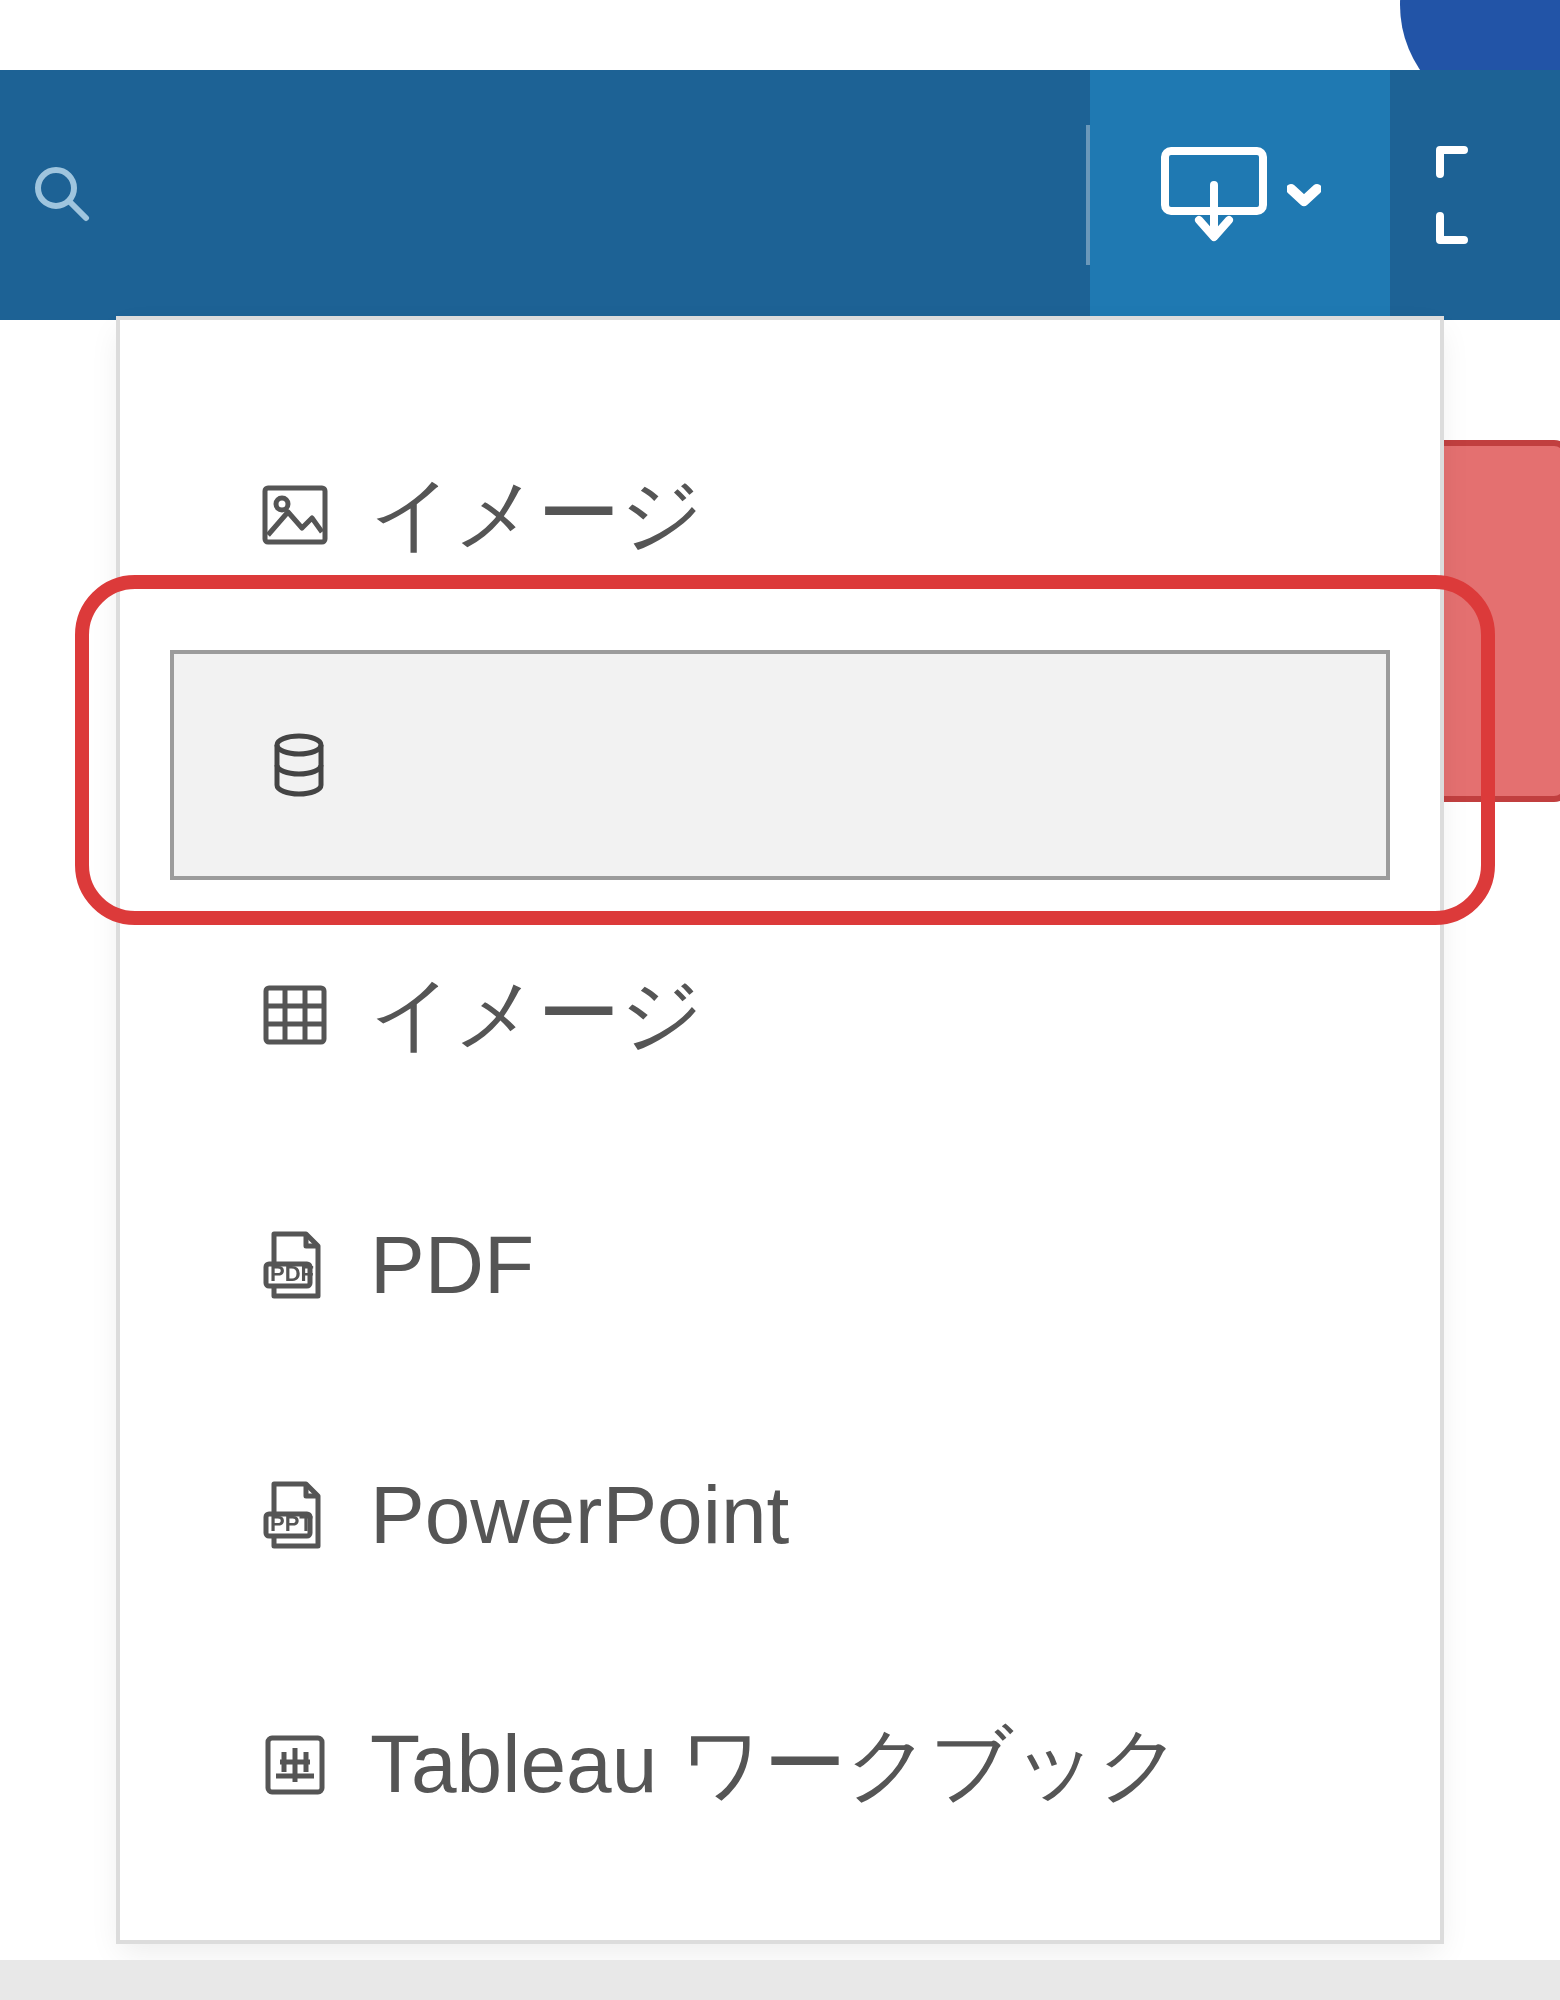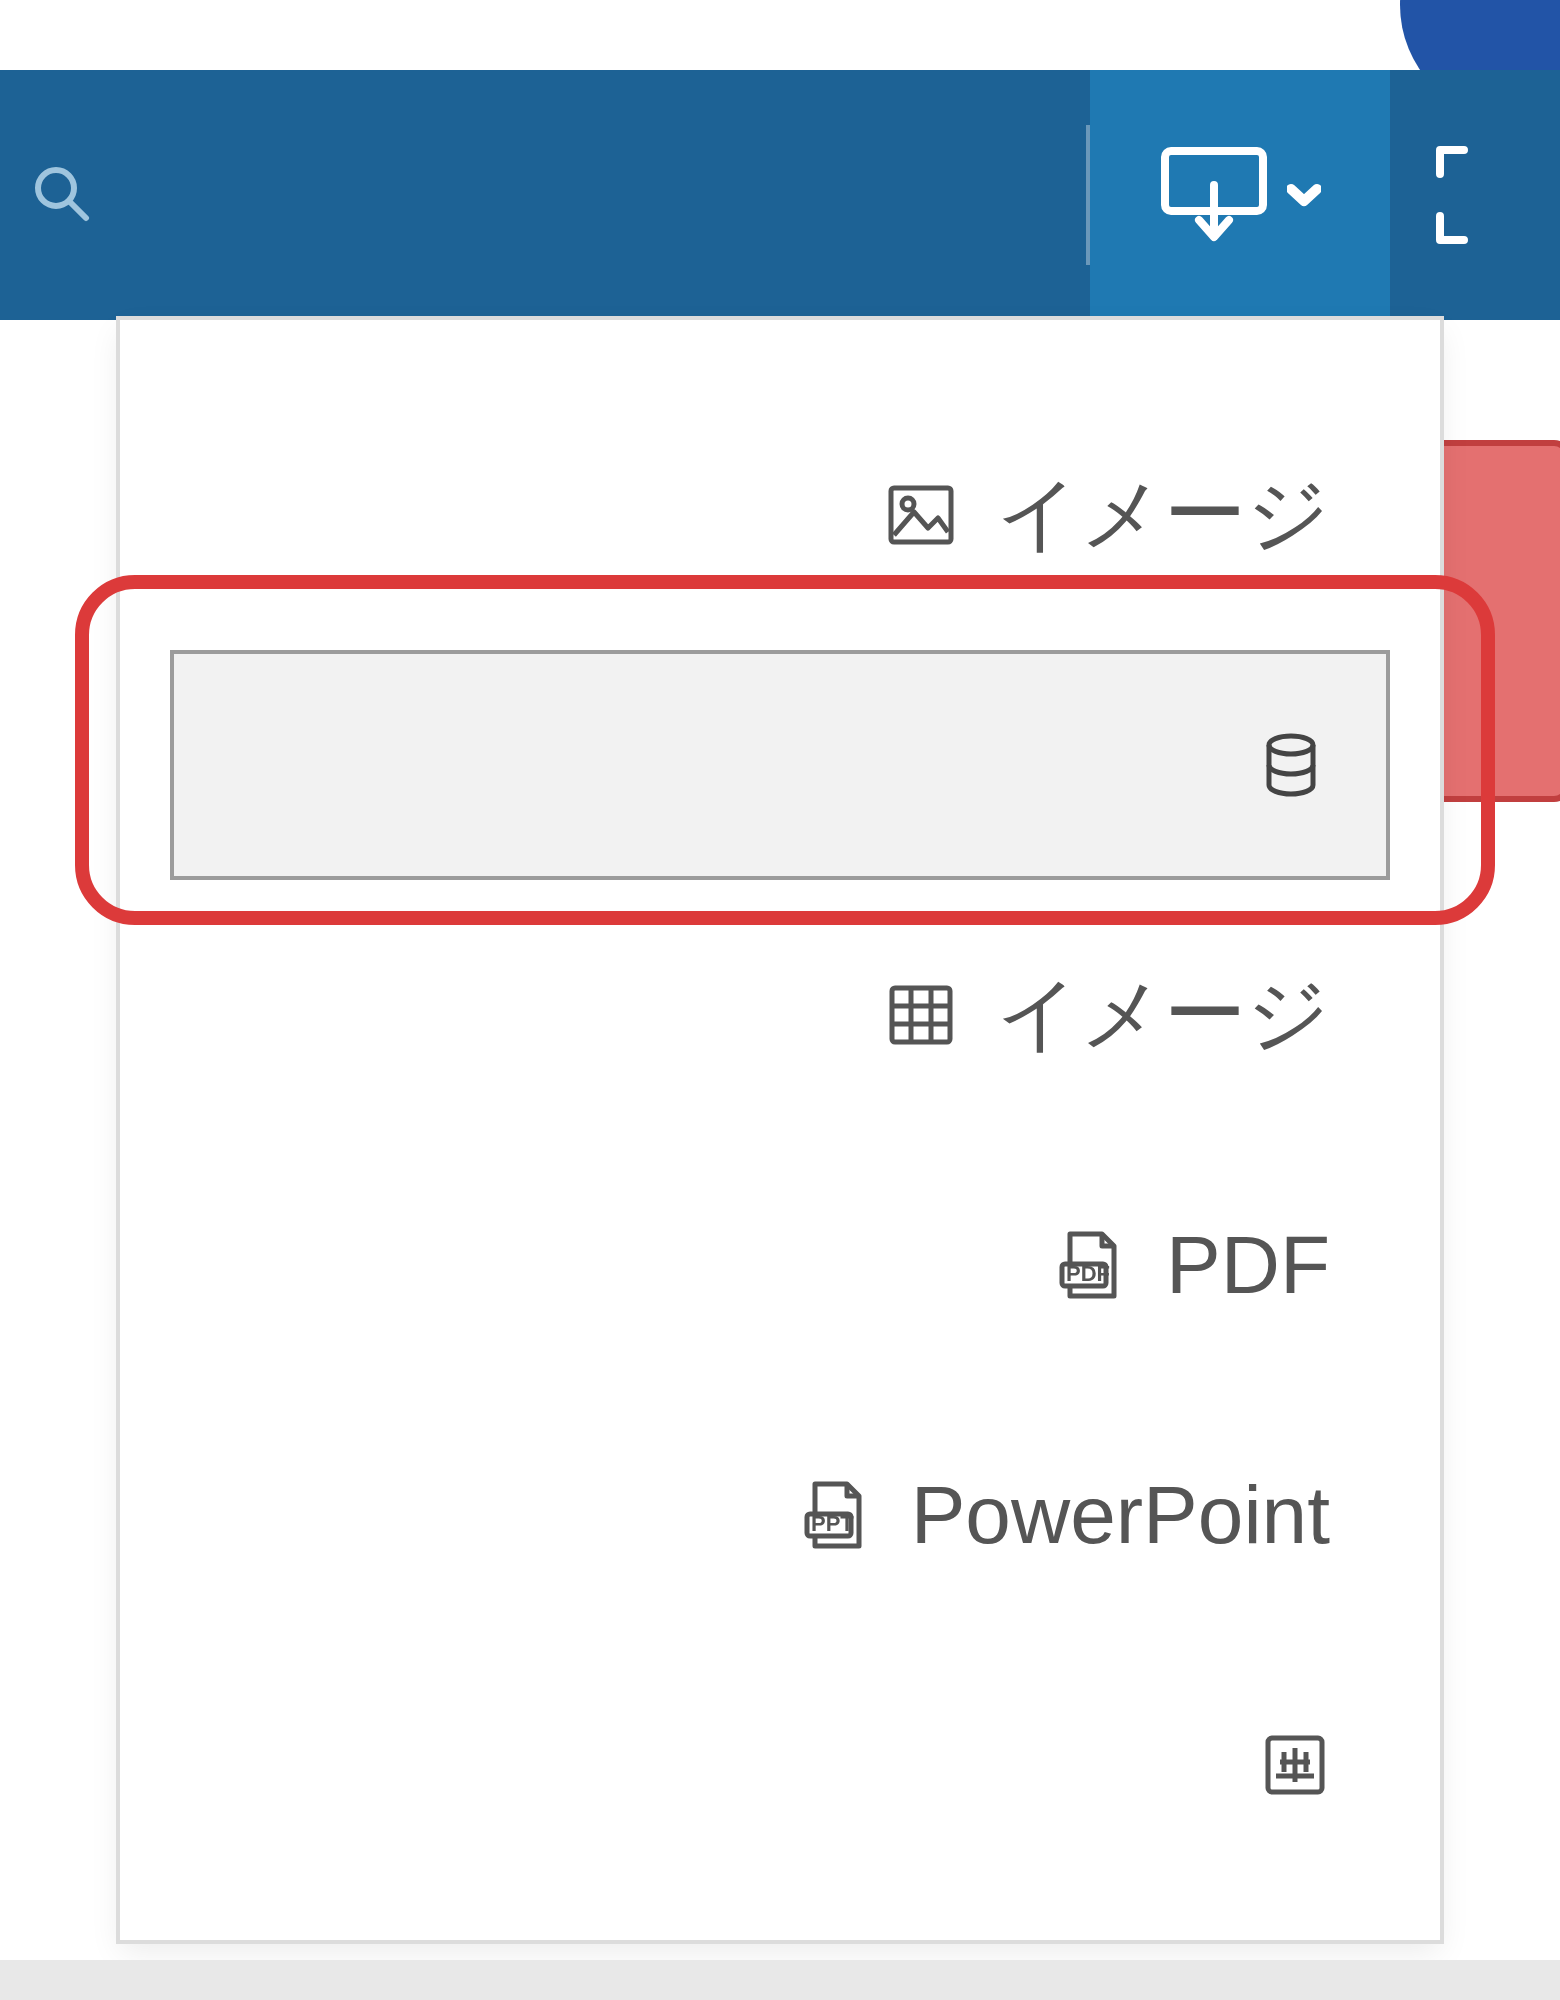--- a/index.html
+++ b/index.html
@@ -121,21 +121,20 @@
   .menu-item{
     display:flex;
     align-items:center;
     gap:40px;
     height:230px;
     padding:0 60px 0 90px;
     font-size:82px;
     color:var(--menu-text);
     margin:20px 50px;
     box-sizing:border-box;
-    justify-content:flex-end;
   }
   .menu-item.hovered{
     background:var(--menu-hover-bg);
     border:4px solid var(--menu-hover-border);
   }
   .menu-item .ic{width:70px;height:70px;flex:none;}
   .menu-item .ic *{stroke:#555;stroke-width:5;fill:none;stroke-linejoin:round;}
   .menu-item .ic .fillbg{fill:#fff;}
   .menu-item .ic text{stroke:none;fill:#555;font-size:22px;font-weight:700;font-family:sans-serif;}
   .menu-item.hovered .ic *{stroke:#444;}
@@ -249,19 +248,20 @@
 
   <div class="menu-item">
     <svg class="ic" viewBox="0 0 70 70">
       <rect x="8" y="8" width="54" height="54" rx="4"></rect>
       <line x1="35" y1="18" x2="35" y2="52"></line>
       <line x1="20" y1="32" x2="50" y2="32"></line>
       <line x1="24" y1="22" x2="24" y2="42"></line>
       <line x1="46" y1="22" x2="46" y2="42"></line>
       <line x1="16" y1="46" x2="54" y2="46"></line>
     </svg>
+    <span class="lbl">Tableau ワークブック</span>
   </div>
 
 </div>
 
 <div class="annot"></div>
 
 <div class="bottom-strip"></div>
 
 </body></html>

